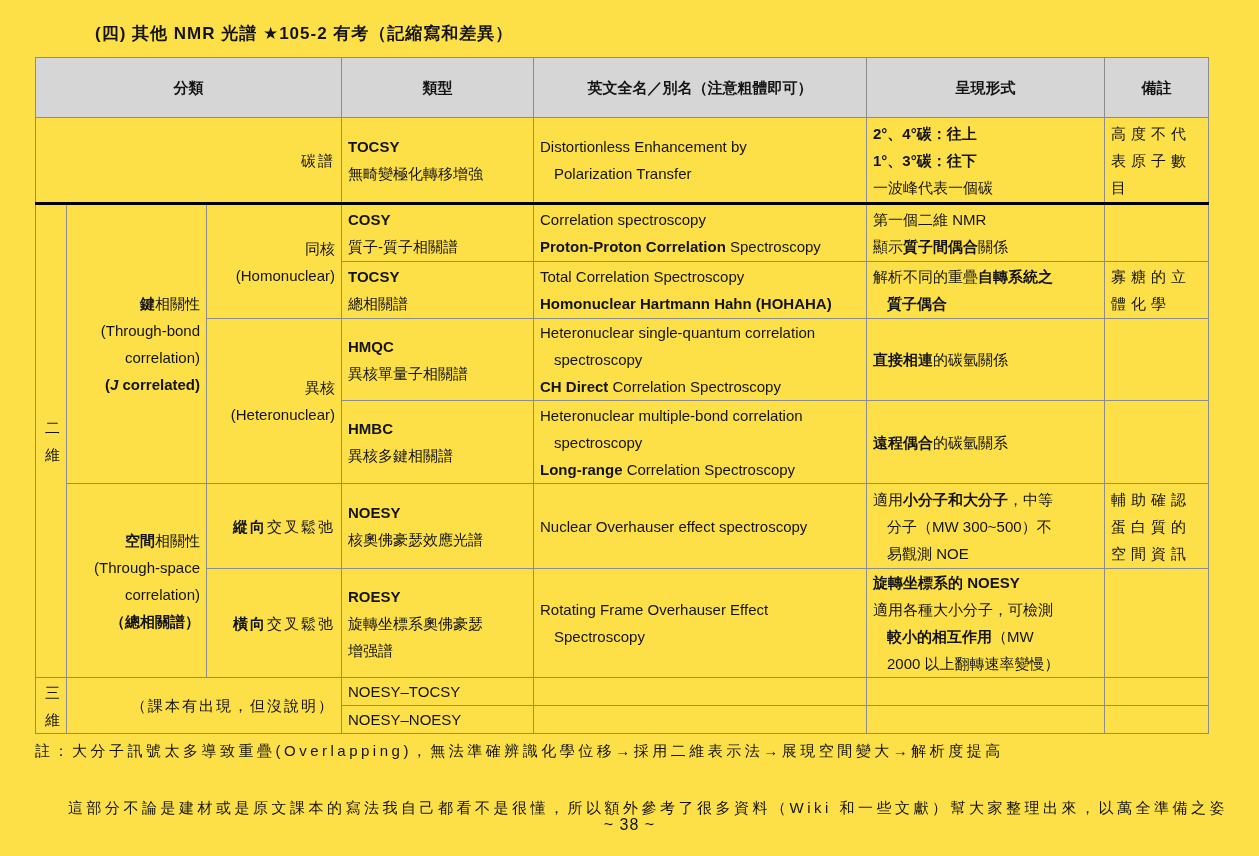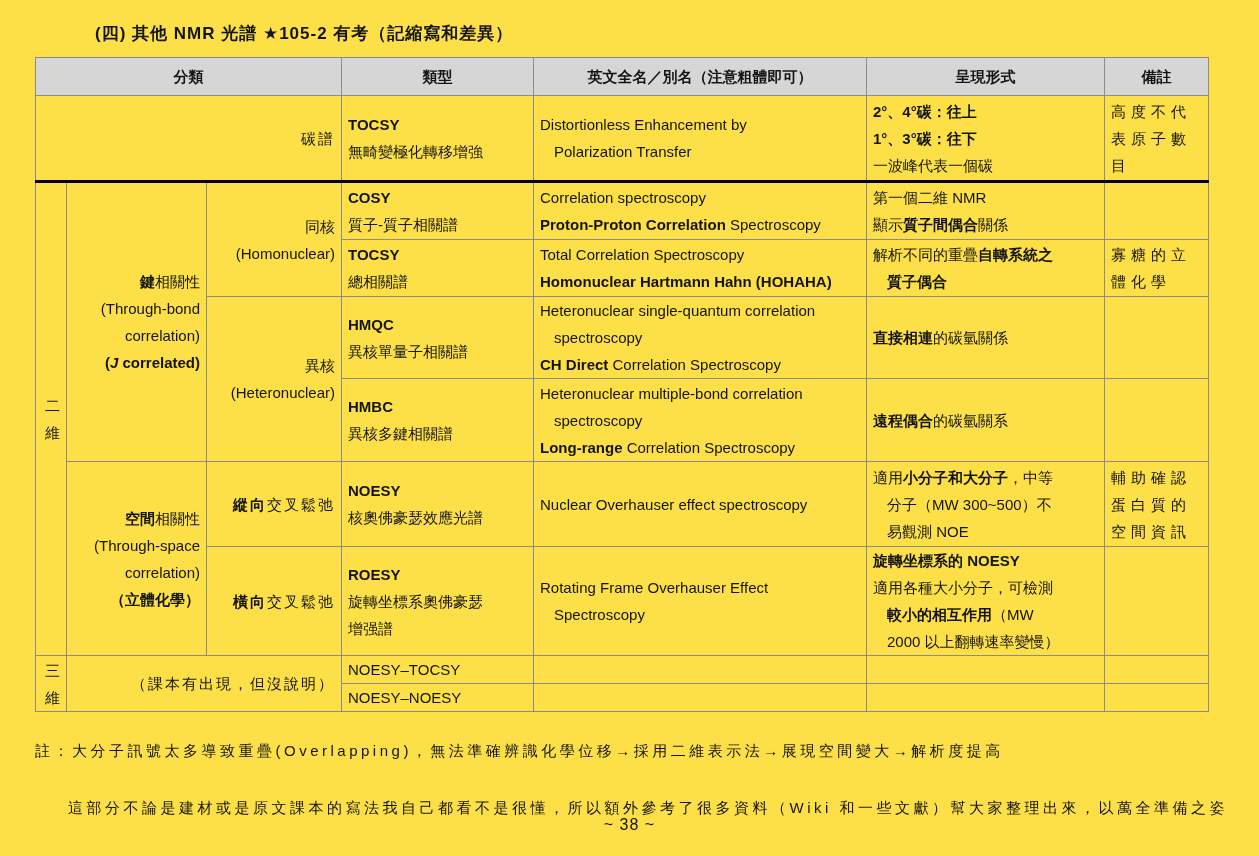--- a/index.html
+++ b/index.html
@@ -9,21 +9,21 @@
   }
   .title{
     position:absolute;left:95px;top:22px;font-size:17px;font-weight:bold;
     letter-spacing:1px;white-space:nowrap;
   }
   table.nmr{position:absolute;left:35px;top:57px;border-collapse:collapse;table-layout:fixed;}
   .nmr td,.nmr th{
     border:1px solid #8c8c8c;padding:0 6px;font-size:15px;line-height:27px;
     vertical-align:middle;overflow:hidden;
   }
-  .nmr th{background:#d6d6d6;font-weight:bold;text-align:center;padding:5px 2px;white-space:nowrap;}
+  .nmr th{background:#d6d6d6;font-weight:bold;text-align:center;padding:16px 2px;white-space:nowrap;}
   .c{text-align:right;}
   .l{text-align:left;}
   .en{padding-left:8px;}
   .rem{letter-spacing:5px;padding:0 4px;}
   .sp2{letter-spacing:2px;}
   tr.thick td{border-bottom:3px solid #000000;}
   .line{white-space:nowrap;}
   .line.indent{padding-left:14px;}
   .b{font-weight:bold;}
   .em{font-style:italic;}
@@ -164,21 +164,21 @@
             <div class="line"><span class="b">遠程偶合</span><span>的碳氫關系</span></div>
           </td>
       <td class="rem"></td>
     </tr>
 
     <tr style="height:85px">
       <td rowspan="2" class="c">
             <div class="line"><span class="b">空間</span><span>相關性</span></div>
             <div class="line"><span>(Through-space</span></div>
             <div class="line"><span>correlation)</span></div>
-            <div class="line"><span class="b">（立體化學）</span></div>
+            <div class="line"><span class="b">（總相關譜）</span></div>
           </td>
       <td class="c sp2">
             <div class="line"><span class="b">縱向</span><span>交叉鬆弛</span></div>
           </td>
       <td class="l">
             <div class="line"><span class="b">NOESY</span></div>
             <div class="line"><span>核奧佛豪瑟效應光譜</span></div>
           </td>
       <td class="l en">
             <div class="line"><span>Nuclear Overhauser effect spectroscopy</span></div>

